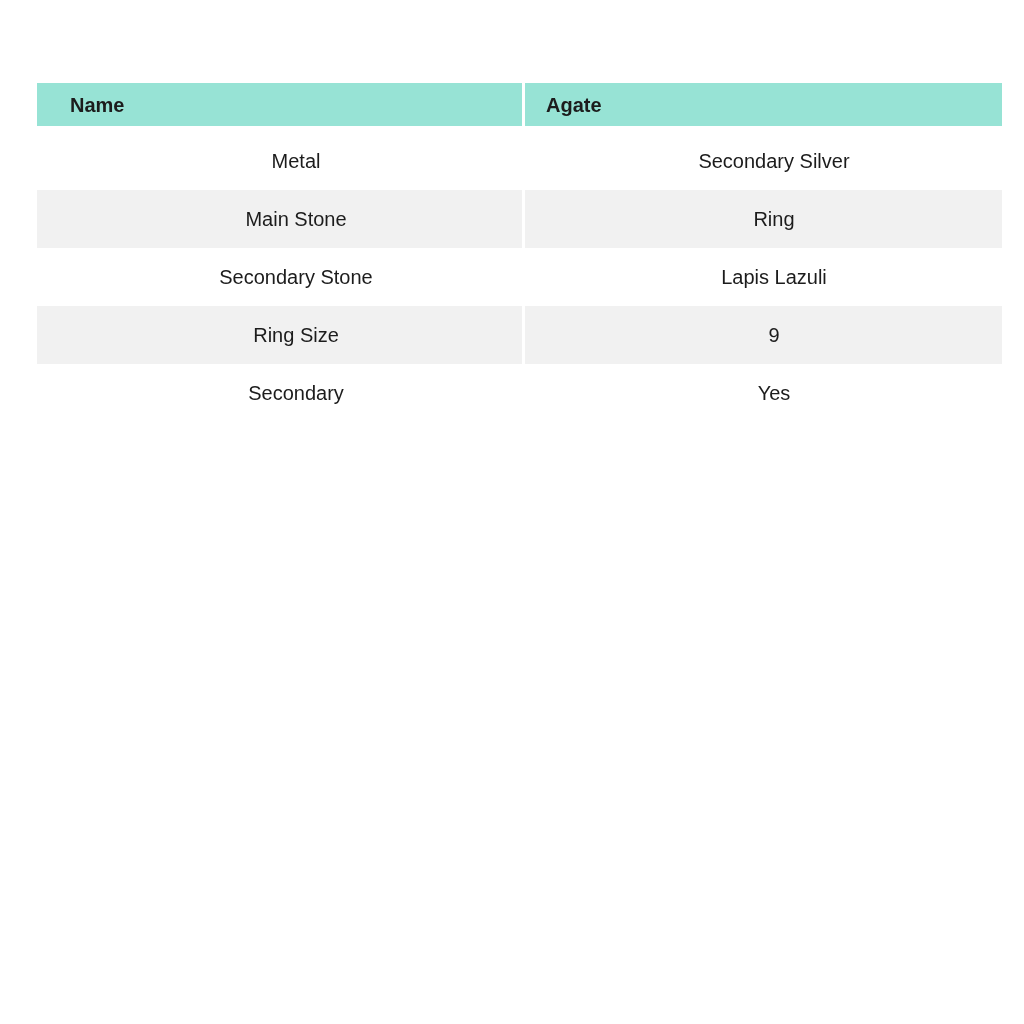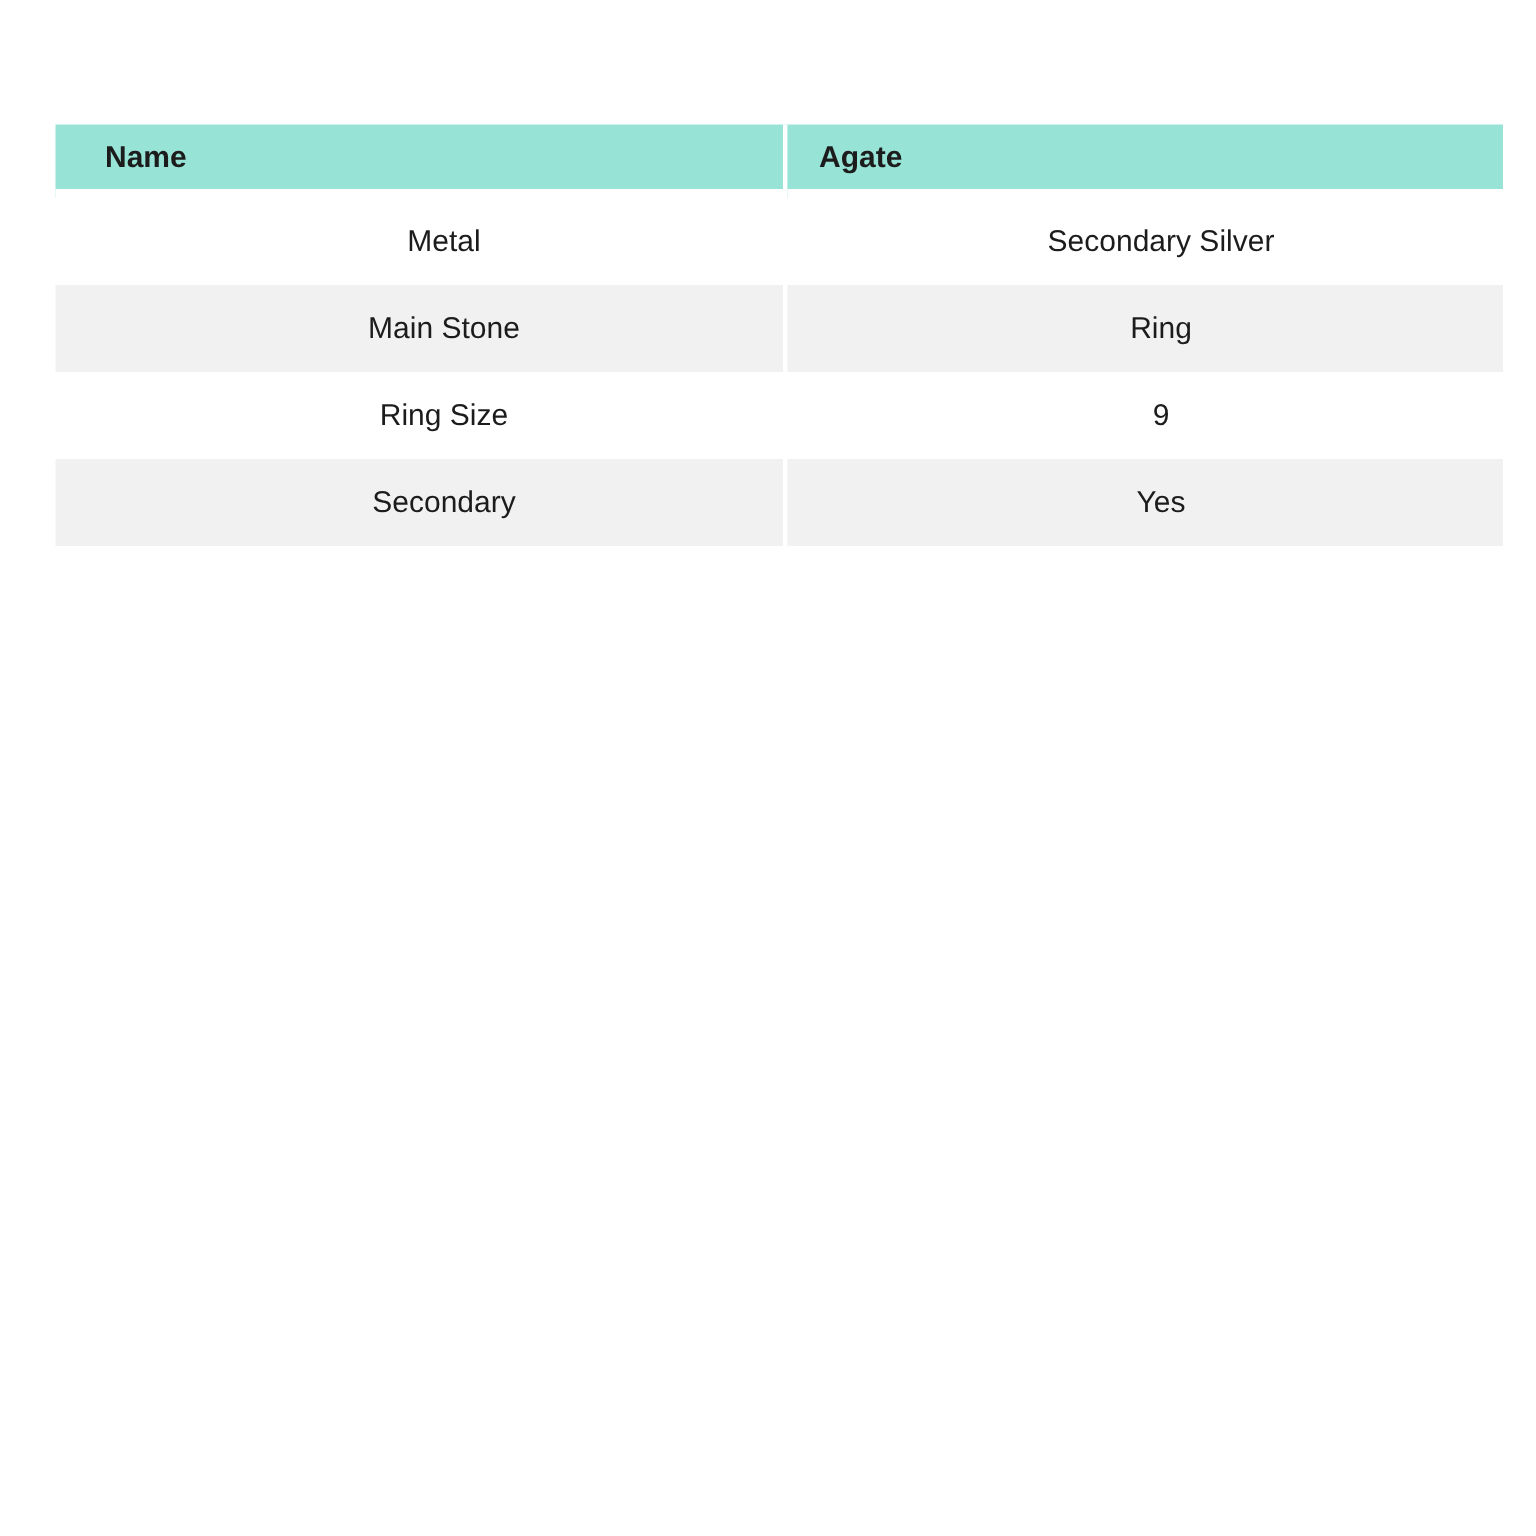--- a/index.html
+++ b/index.html
@@ -78,20 +78,24 @@
     <tbody>
       <tr>
         <td>Metal</td>
         <td>Secondary Silver</td>
       </tr>
       <tr>
         <td>Main Stone</td>
         <td>Ring</td>
       </tr>
       <tr>
+        <td>Secondary Stone</td>
+        <td>Lapis Lazuli</td>
+      </tr>
+      <tr>
         <td>Ring Size</td>
         <td>9</td>
       </tr>
       <tr>
         <td>Secondary</td>
         <td>Yes</td>
       </tr>
     </tbody>
   </table>
 </div>

